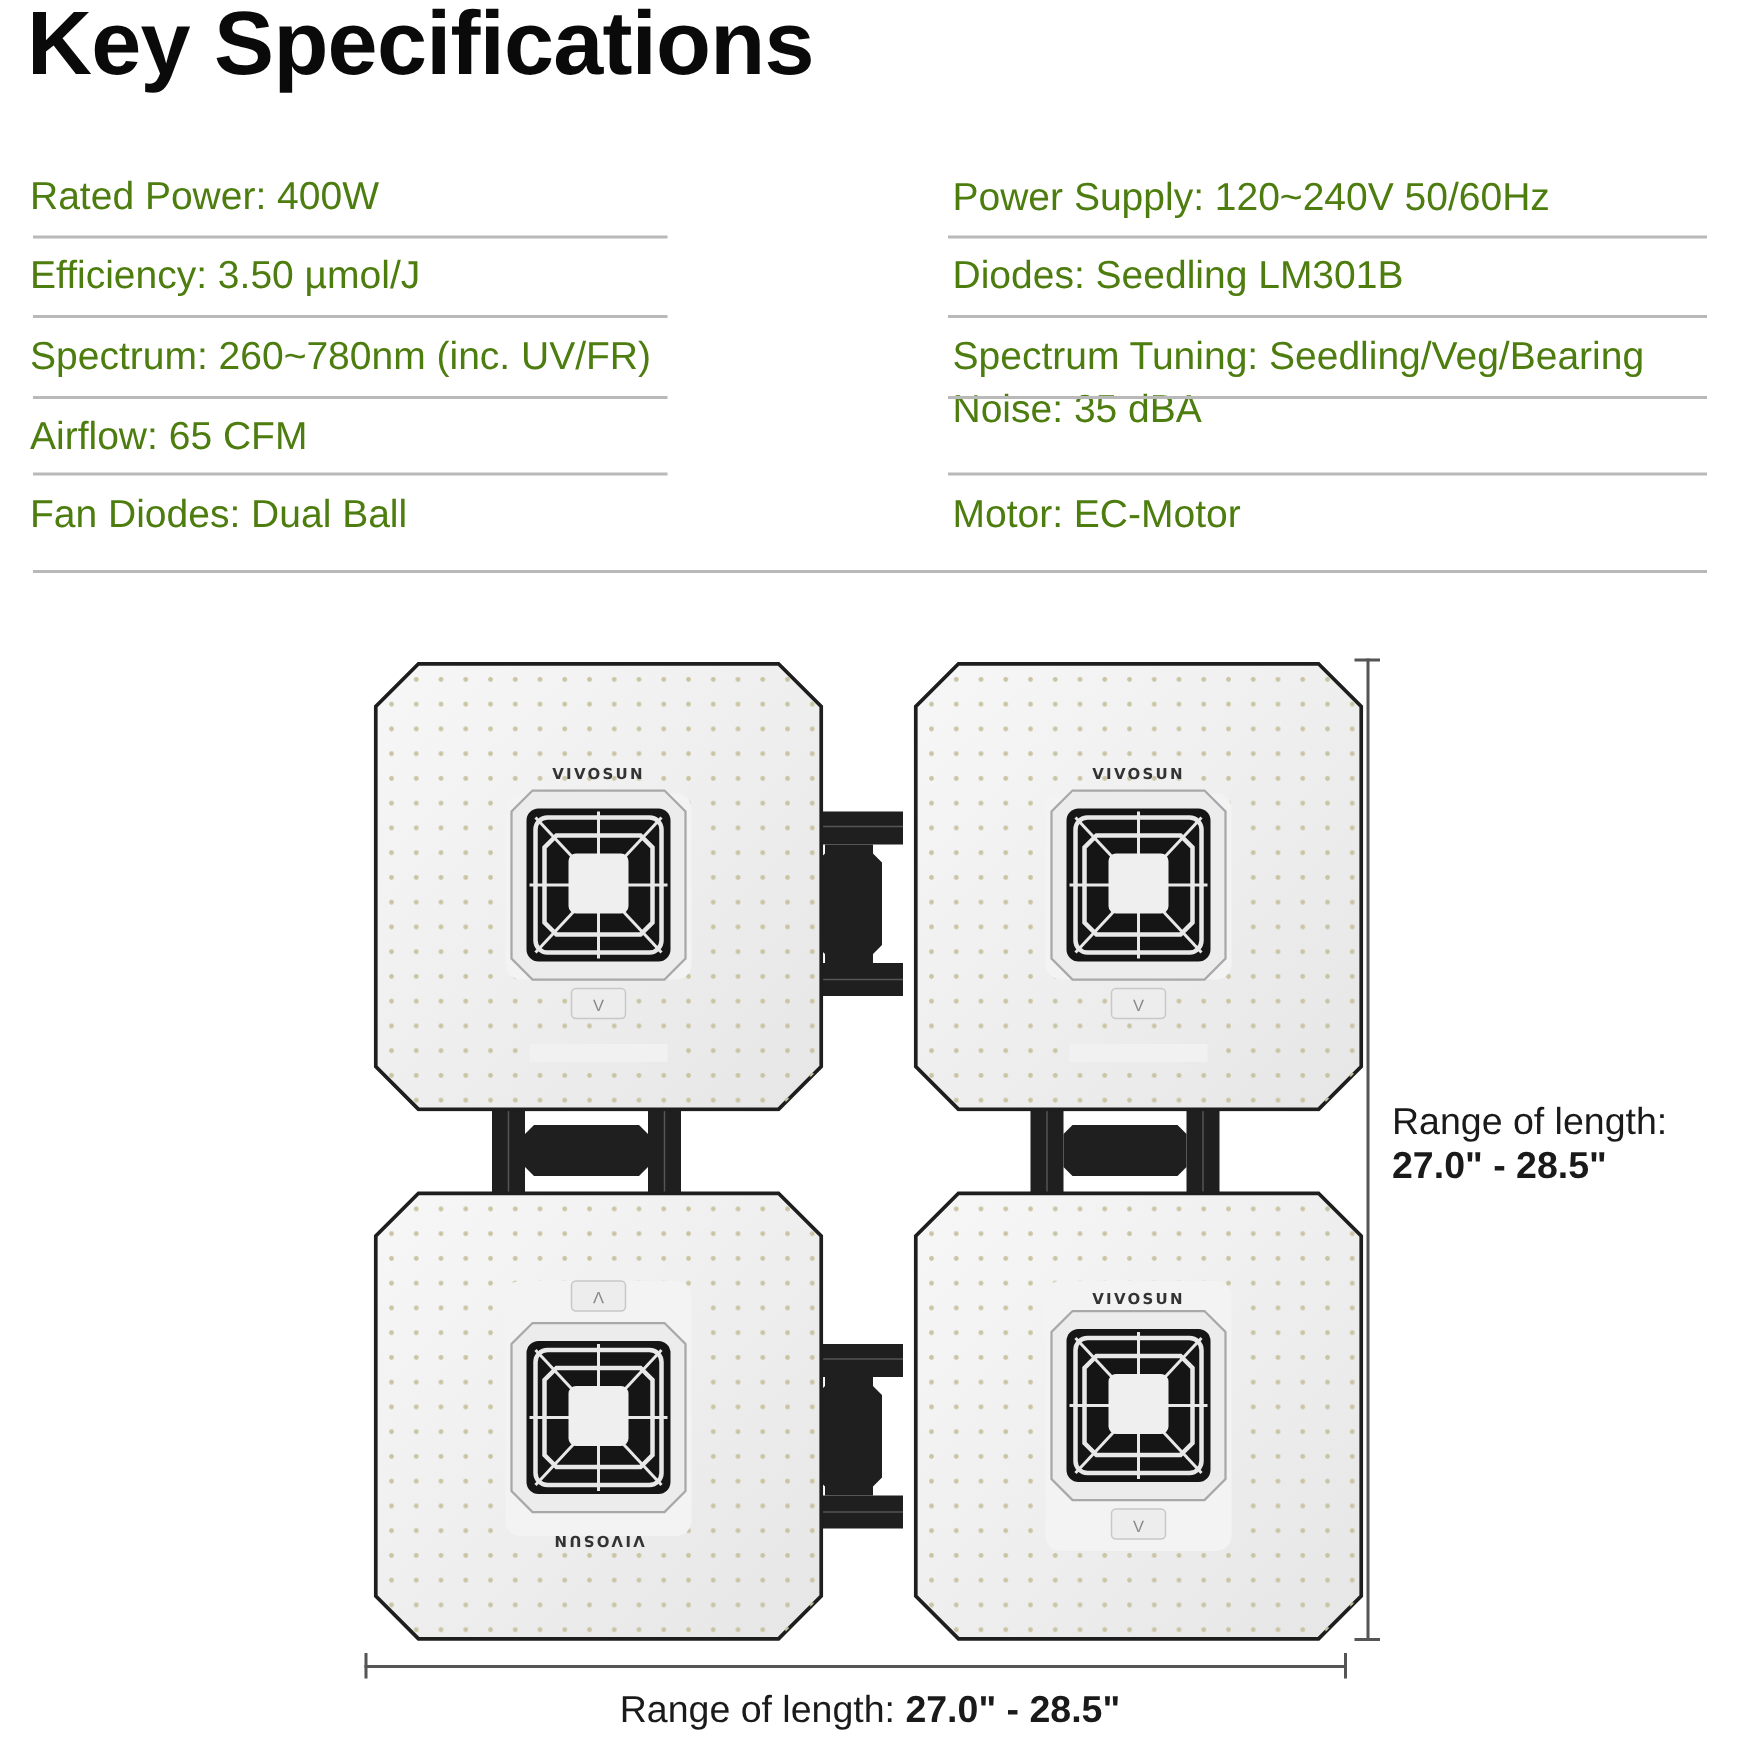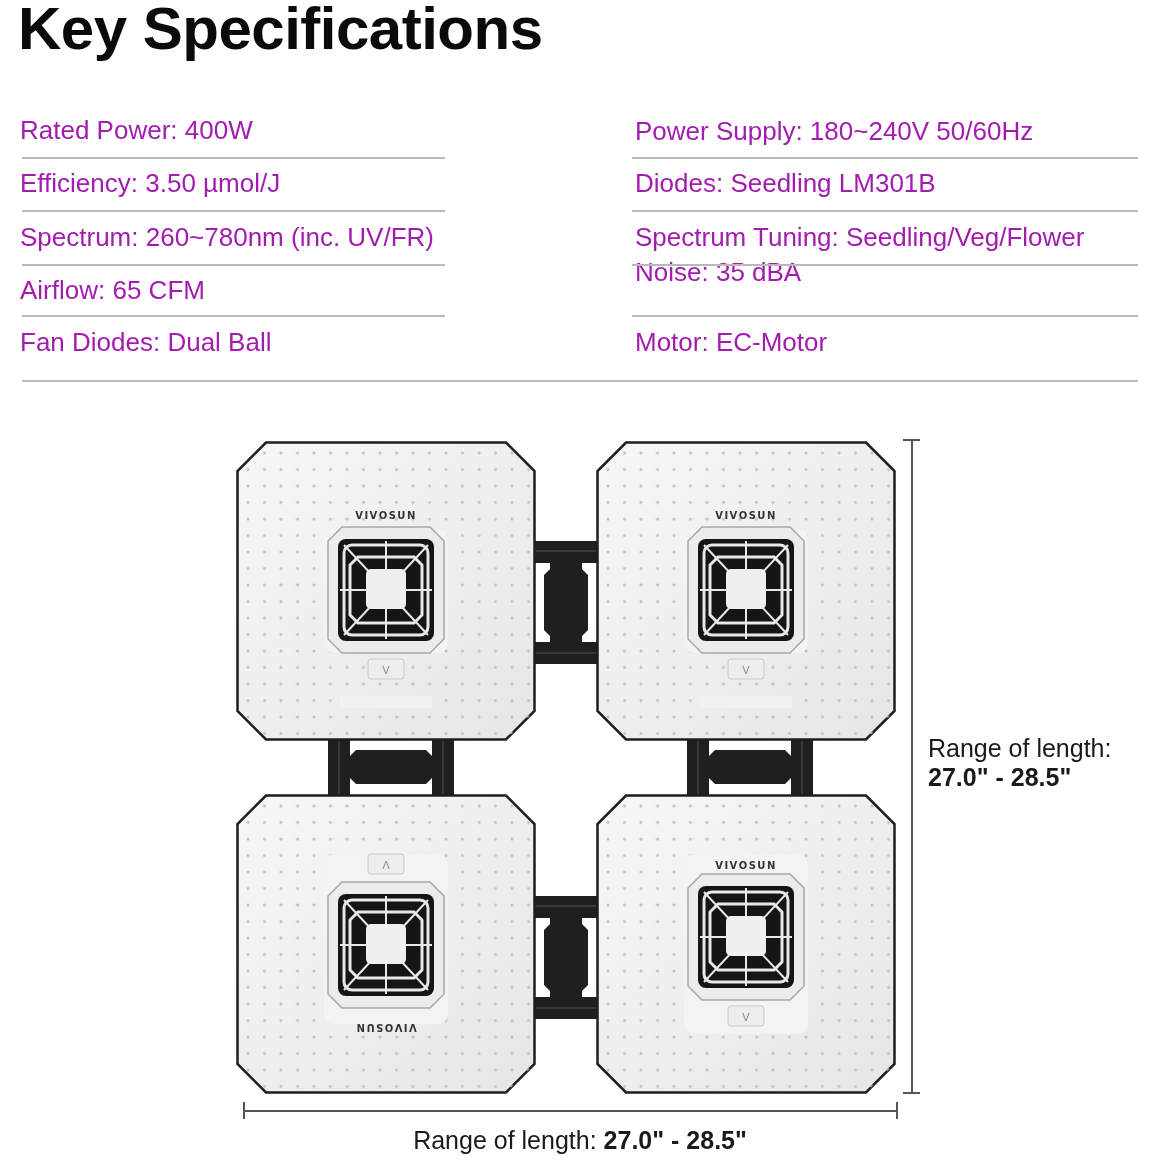--- a/index.html
+++ b/index.html
@@ -4,25 +4,25 @@
 <style>
   html, body { margin:0; padding:0; background:#ffffff; }
   body { width:1160px; height:1160px; position:relative; overflow:hidden;
          font-family:"Liberation Sans", "DejaVu Sans", sans-serif; color:#111; }
   .title { position:absolute; left:18px; top:-6px; font-size:60px; font-weight:bold;
            letter-spacing:-0.5px; color:#0a0a0a; white-space:nowrap; }
   .specs { position:absolute; top:104px; left:0; width:1160px; height:280px; }
   .col { position:absolute; top:0; }
   .col.left { left:20px; width:474px; }
   .col.right { left:635px; width:505px; }
-  .row { position:absolute; left:0; height:53px; width:100%; font-size:26px; color:#a21caf;
+  .row { position:absolute; left:0; height:53px; width:100%; font-size:26px; color:#4d7c0f;
          white-space:nowrap; line-height:53px; }
   .sep { position:absolute; height:1.5px; background:#b9b9b9; }
   .final-sep { position:absolute; left:22px; width:1116px; top:380px; height:1.5px; background:#b9b9b9; }
-  .panel { position:absolute; width:300px; height:300px; }
+  .panel { position:absolute; width:300px; height:300px;margin-left:13px; }
   .panel svg { position:absolute; left:0; top:0; }
   .connector { position:absolute; }
   .dim-v { position:absolute; left:911px; top:439px; width:1.5px; height:654px; background:#555; }
   .dim-v-cap { position:absolute; left:903px; width:17px; height:1.5px; background:#555; }
   .dim-h { position:absolute; left:243px; top:1110px; width:654px; height:1.5px; background:#555; }
   .dim-h-cap { position:absolute; top:1102px; width:1.5px; height:17px; background:#555; }
   .side-label { position:absolute; left:928px; top:734px; font-size:25px; line-height:29px; color:#1a1a1a; }
   .side-label .bold { font-weight:bold; display:block; }
   .bottom-label { position:absolute; left:0; width:1160px; top:1126px; text-align:center; font-size:25px; color:#1a1a1a; }
   .bottom-label .bold { font-weight:bold; }
@@ -35,23 +35,23 @@
 
 <div class="specs">
   <div class="col left">
     <div class="row" style="top:0px">Rated Power: 400W</div>
     <div class="row" style="top:53px">Efficiency: 3.50 µmol/J</div>
     <div class="row" style="top:107px">Spectrum: 260~780nm (inc. UV/FR)</div>
     <div class="row" style="top:160px">Airflow: 65 CFM</div>
     <div class="row" style="top:212px">Fan Diodes: Dual Ball</div>
   </div>
   <div class="col right">
-    <div class="row" style="top:1px">Power Supply: 180~240V 50/60Hz</div>
+    <div class="row" style="top:1px">Power Supply: 120~240V 50/60Hz</div>
     <div class="row" style="top:53px">Diodes: Seedling LM301B</div>
-    <div class="row" style="top:107px">Spectrum Tuning: Seedling/Veg/Flower</div>
+    <div class="row" style="top:107px">Spectrum Tuning: Seedling/Veg/Bearing</div>
     <div class="row" style="top:142px">Noise: 35 dBA</div>
     <div class="row" style="top:212px">Motor: EC-Motor</div>
   </div>
 
   <div class="sep" style="left:22px;width:423px;top:53px"></div>
   <div class="sep" style="left:22px;width:423px;top:106px"></div>
   <div class="sep" style="left:22px;width:423px;top:160px"></div>
   <div class="sep" style="left:22px;width:423px;top:211px"></div>
 
   <div class="sep" style="left:632px;width:506px;top:53px"></div>

